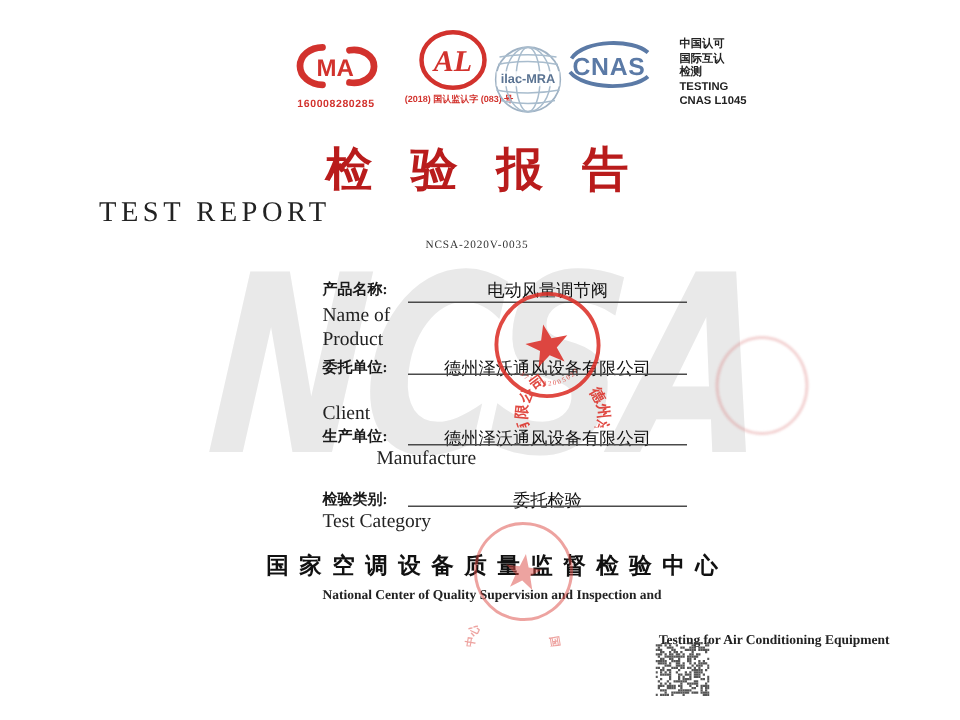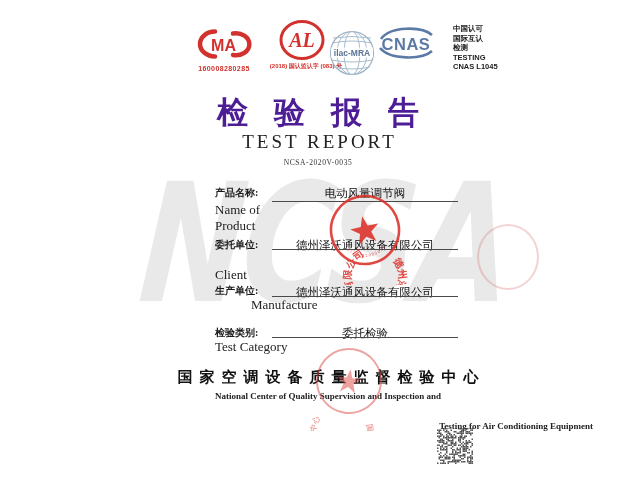--- a/index.html
+++ b/index.html
@@ -13,22 +13,22 @@
   
   .logo{z-index:3;}
   .cma-num{font-family:"Liberation Sans",sans-serif;font-size:7px;font-weight:bold;
     color:#d2322d;letter-spacing:0.4px;text-align:center;width:56px;margin-top:1px;}
   .cal-caption{font-family:"Liberation Sans",sans-serif;font-size:6px;font-weight:bold;
     color:#d2322d;text-align:center;width:86px;}
   .accred{left:453px;top:24px;width:70px;font-family:"Liberation Sans","DejaVu Sans",sans-serif;
     font-size:7.5px;font-weight:bold;line-height:9.6px;color:#222;z-index:3;}
   
   .title-zh{left:63px;top:92px;width:510px;text-align:center;font-size:31px;font-weight:bold;
-    letter-spacing:26px;padding-left:26px;box-sizing:border-box;z-index:2;color:#4c1d95;}
-  .title-en{left:63px;top:131px;width:510px;text-align:center;font-size:19px;
+    letter-spacing:26px;padding-left:26px;box-sizing:border-box;z-index:2;color:#b91c1c;}
+  .title-en{left:63px;top:131px;width:510px;text-align:left;font-size:19px;
     letter-spacing:3px;padding-left:3px;box-sizing:border-box;z-index:2;color:#222;}
   .report-no{left:63px;top:158px;width:510px;text-align:center;font-size:7.5px;
     letter-spacing:0.6px;z-index:2;color:#333;}
   
   .flabel-zh{left:215px;width:70px;font-size:10px;font-weight:600;z-index:2;color:#1a1a1a;}
   .flabel-en{left:215px;width:80px;font-size:13px;z-index:2;color:#222;}
   .fline{left:272px;width:186px;height:0;border-top:1px solid #4a4a4a;z-index:2;}
   .fvalue{left:272px;width:186px;text-align:center;font-size:11.5px;z-index:2;color:#111;}
   
   .footer-zh{left:63px;top:368px;width:530px;text-align:center;font-size:15px;font-weight:bold;

